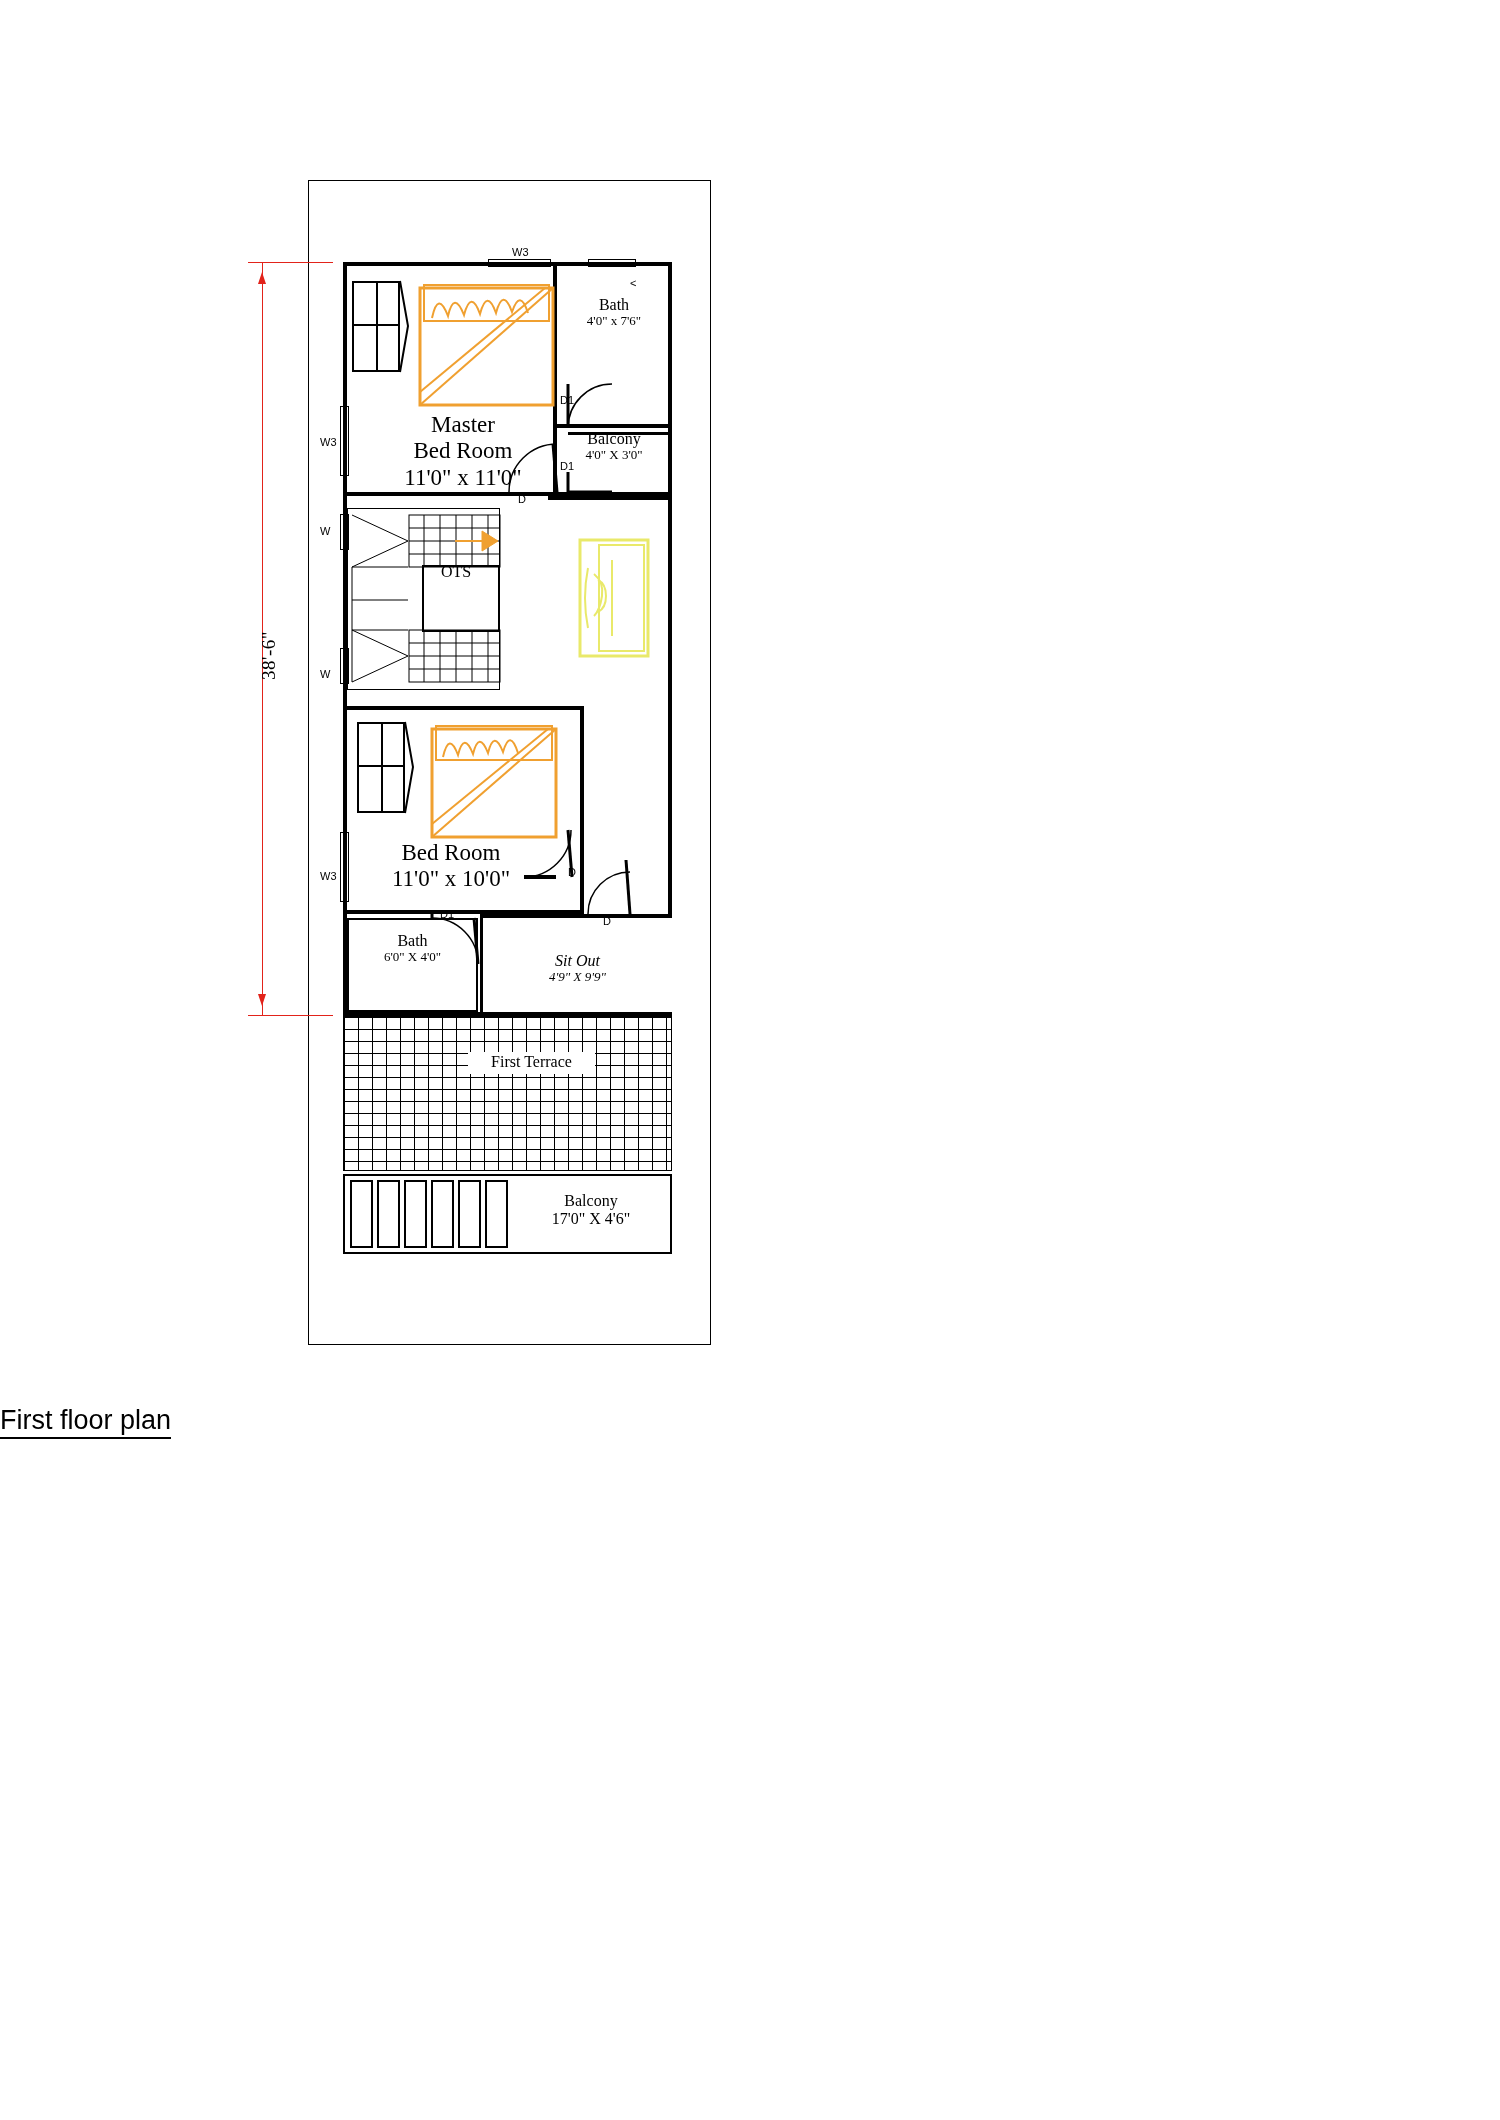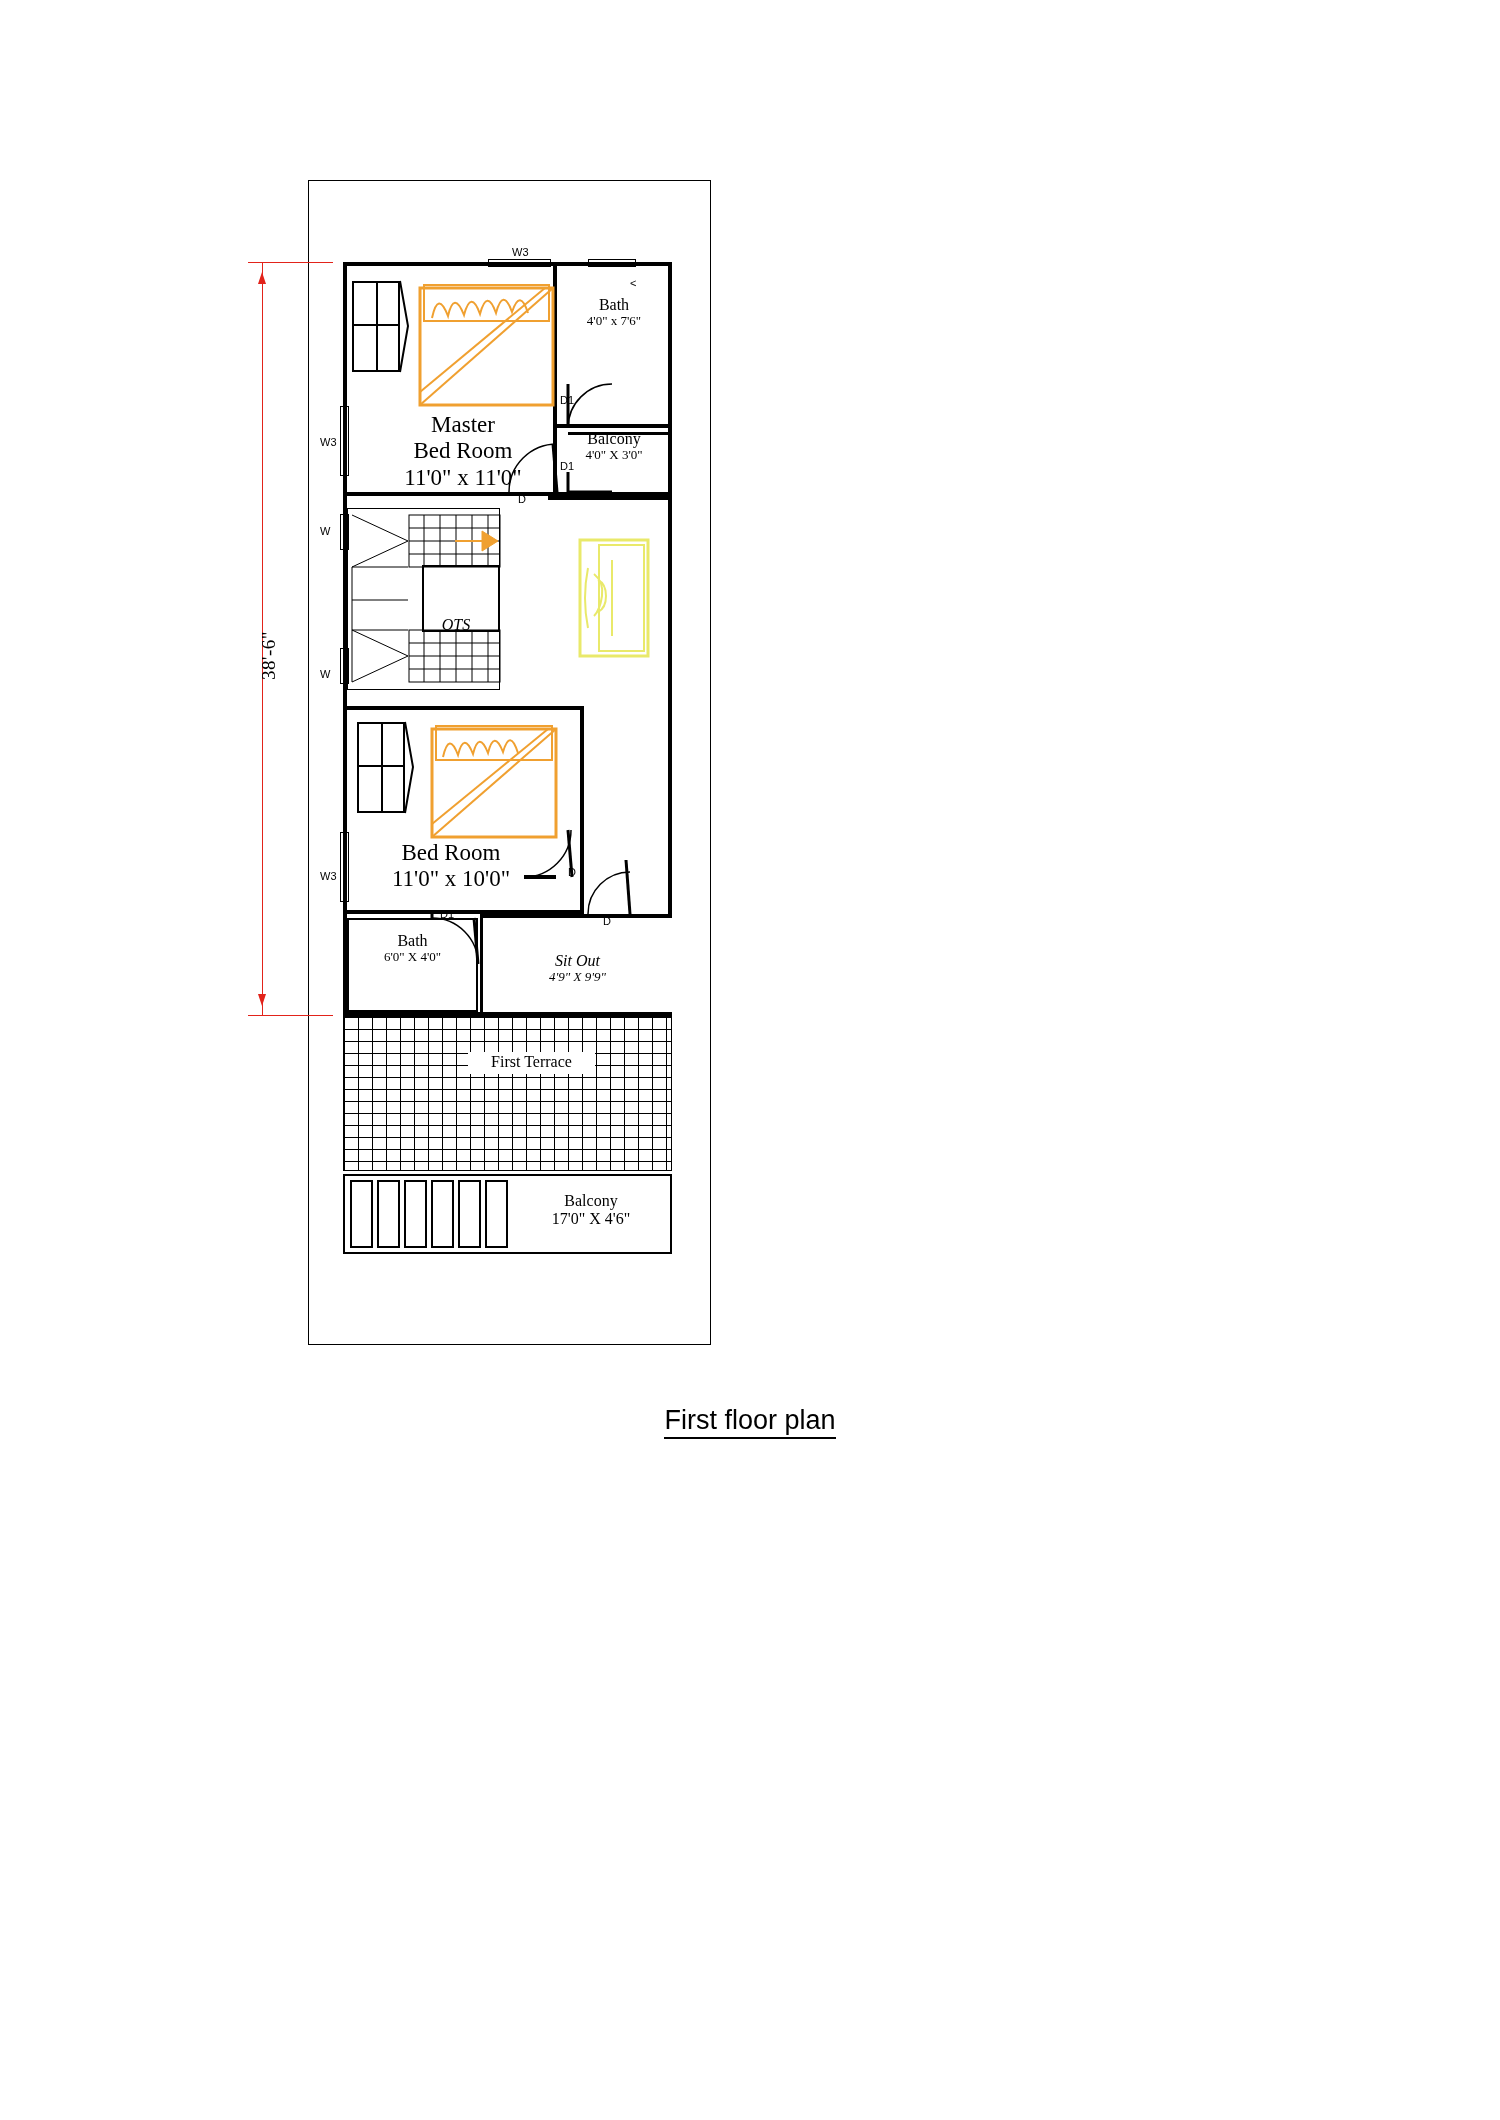--- a/index.html
+++ b/index.html
@@ -48,21 +48,21 @@
   }
   .dim-red { position: absolute; background: #e2231a; }
   .vert-text {
     transform: rotate(-90deg);
     transform-origin: left top;
   }
   #title {
     position: absolute;
     left: 0;
     width: 1500px;
-    text-align: center;
+    text-align: left;
     font-family: "Liberation Sans", sans-serif;
     font-size: 27px;
     color: #000;
   }
   #title span { border-bottom: 2px solid #000; padding-bottom: 2px; }
   svg { position: absolute; overflow: visible; }
 </style>
 </head>
 <body>
 
@@ -186,21 +186,21 @@
     <line x1="352" y1="567" x2="408" y2="567" stroke="#000" stroke-width="1"></line>
     <line x1="352" y1="630" x2="408" y2="630" stroke="#000" stroke-width="1"></line>
     <line x1="352" y1="600" x2="408" y2="600" stroke="#000" stroke-width="1"></line>
     <line x1="352" y1="567" x2="352" y2="682" stroke="#000" stroke-width="1"></line>
     <path d="M352,630 L408,656 L352,682" stroke="#000" stroke-width="1" fill="none"></path>
     <polygon points="482,531 498,541 482,551" fill="#f0a030" stroke="#f0a030"></polygon>
     <line x1="455" y1="541" x2="495" y2="541" stroke="#f0a030" stroke-width="2"></line>
   </svg>
 
   <div class="rect-thick" style="left:422px; top:565px; width:78px; height:67px;"></div>
-  <div class="lbl med center" style="left:422px; top:616px; width:68px;font-style:italic;">OTS</div>
+  <div class="lbl med center" style="left:422px; top:563px; width:68px;">OTS</div>
 
   <div class="rectline" style="left:340px; top:514px; width:9px; height:36px; border-width:1px;"></div>
   <div class="thin" style="left:344px; top:514px; width:1px; height:36px;"></div>
   <div class="lbl tiny" style="left:320px; top:525px;">W</div>
 
   <div class="rectline" style="left:340px; top:648px; width:9px; height:36px; border-width:1px;"></div>
   <div class="thin" style="left:344px; top:648px; width:1px; height:36px;"></div>
   <div class="lbl tiny" style="left:320px; top:668px;">W</div>
 
   <svg style="left:0;top:0;width:1500px;height:2120px;">

